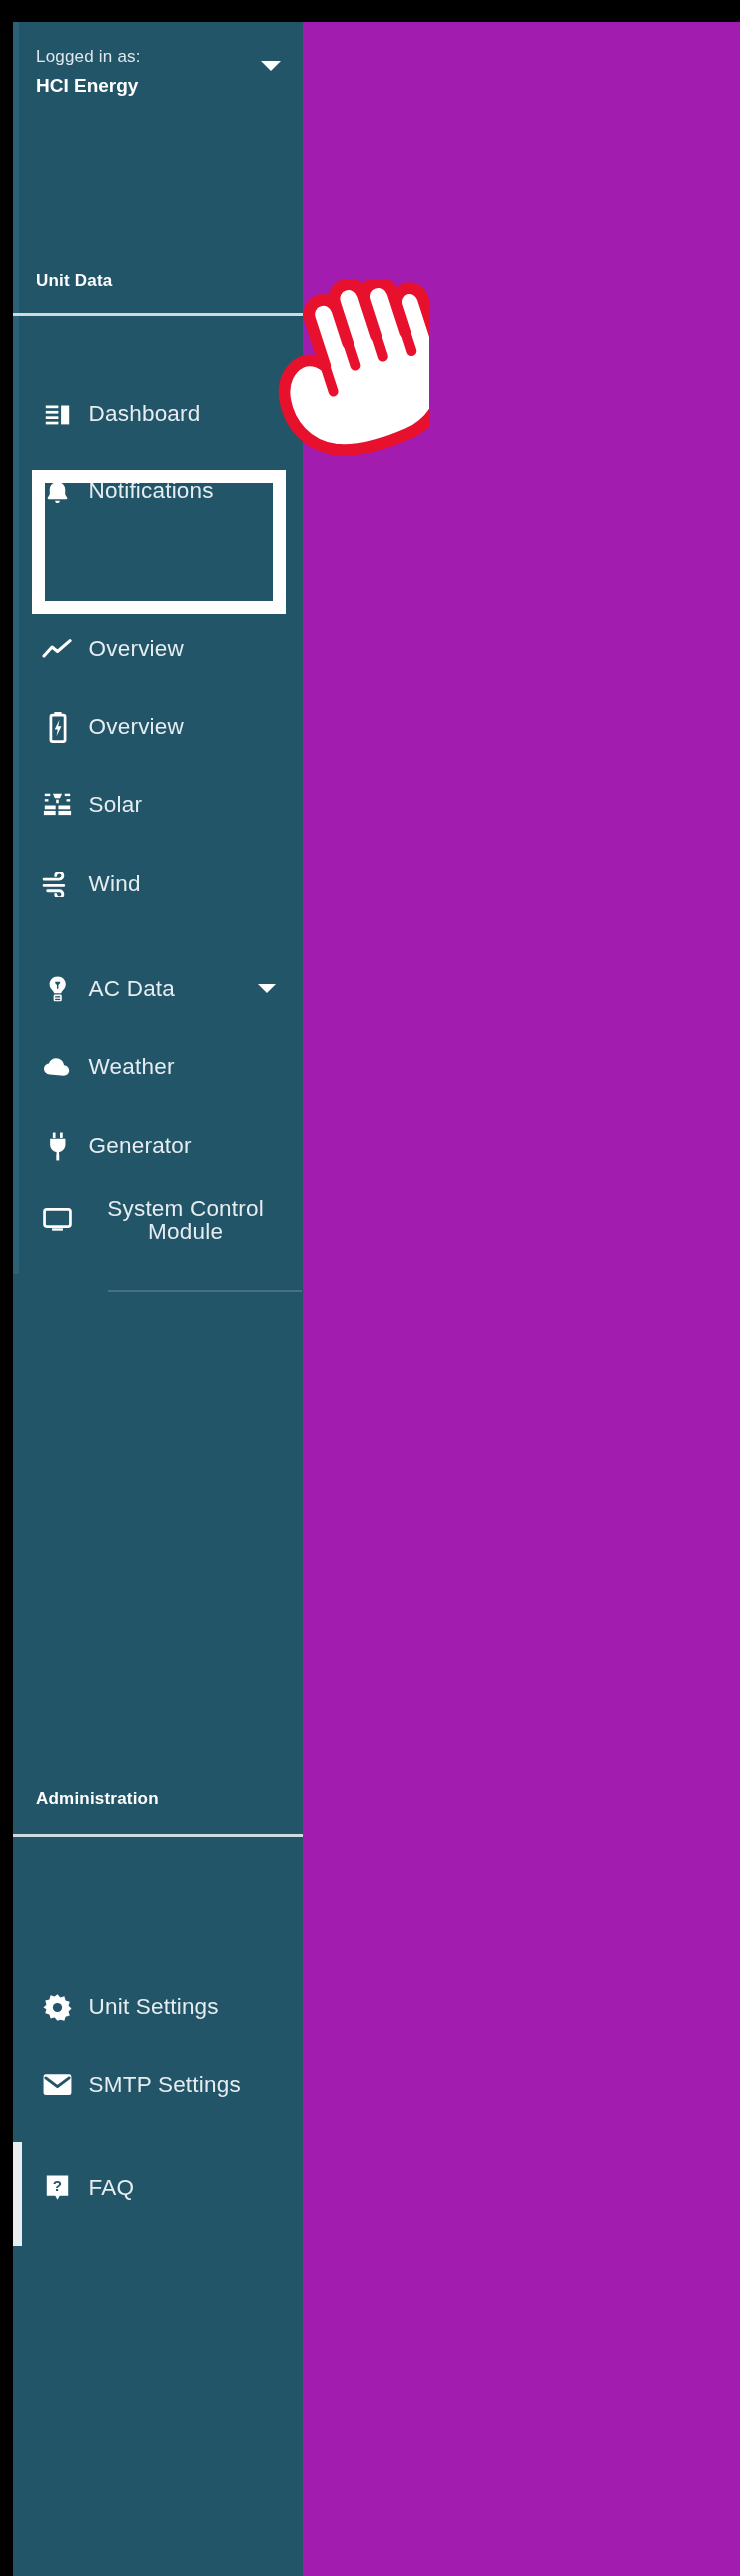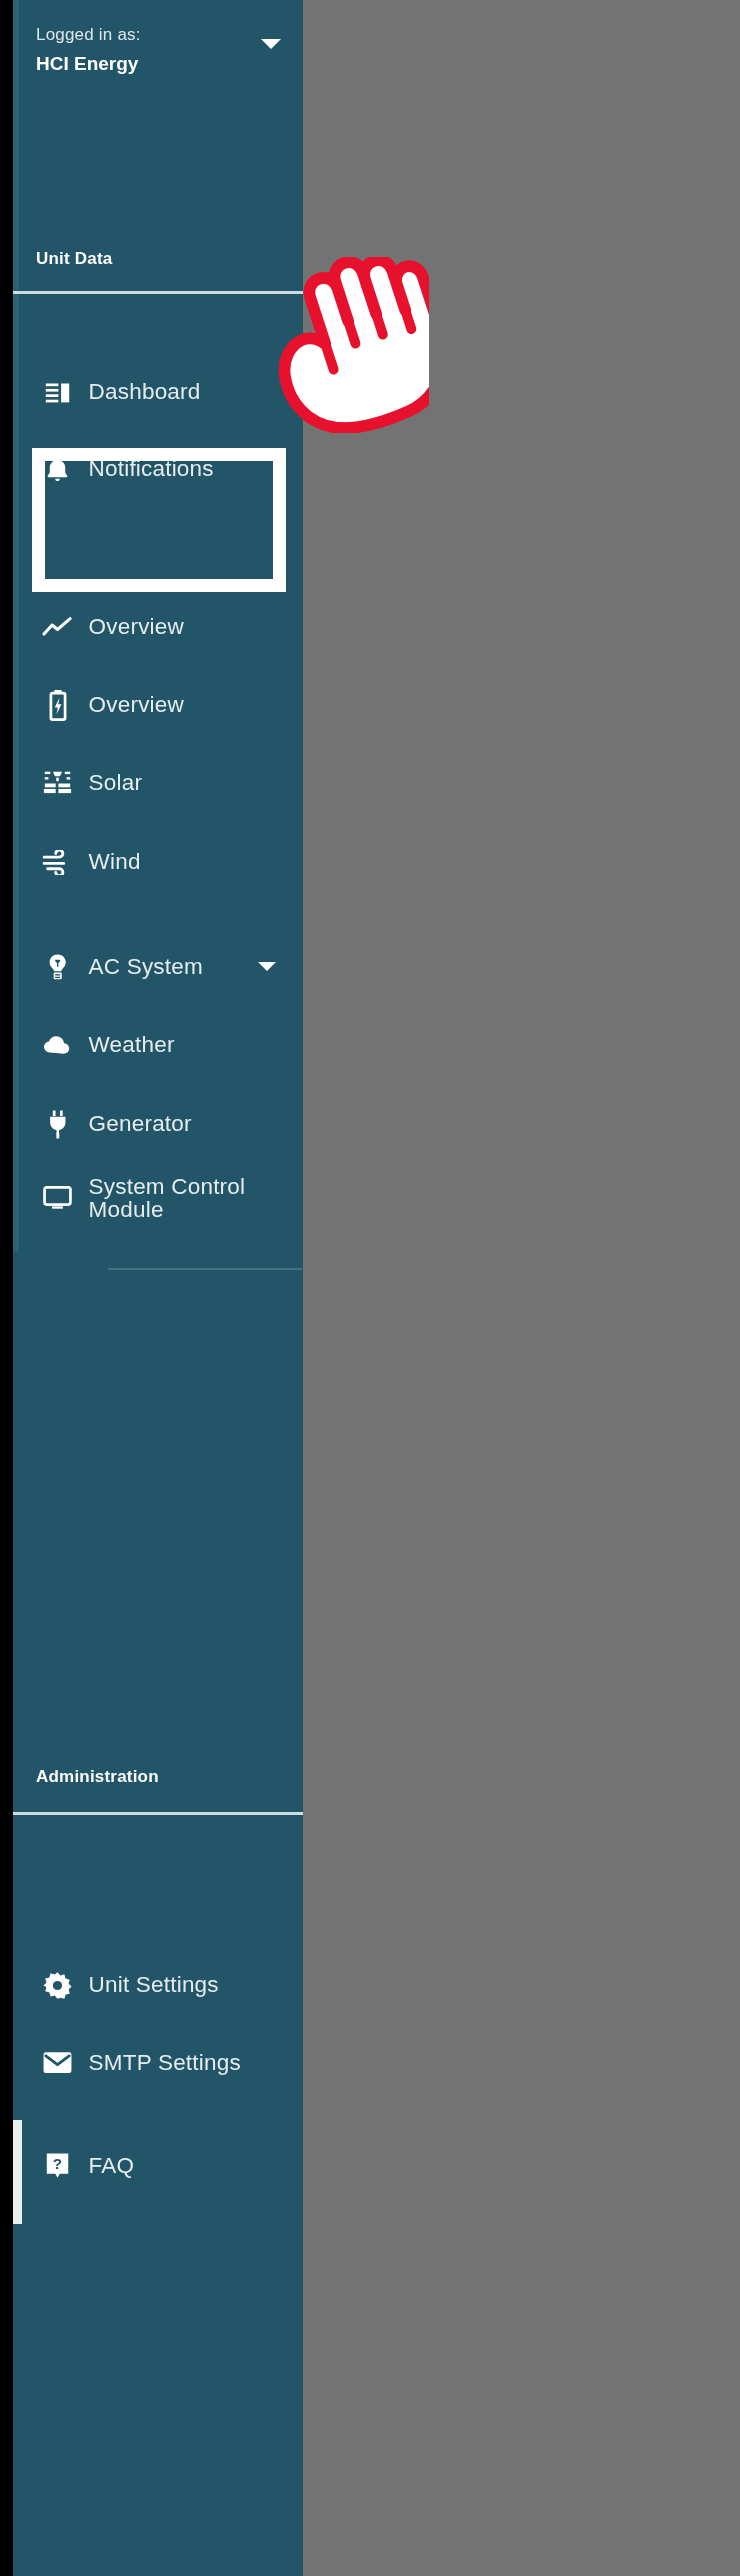--- a/index.html
+++ b/index.html
@@ -12,21 +12,22 @@
     height: 2576px;
     position: relative;
     overflow: hidden;
     font-family: "Liberation Sans", sans-serif;
   }
 
   
   #page {
     position: absolute;
     inset: 0;
-    background: #737373;
+    background: #a21caf;
+    margin-top: 22px;
   }
 
   
   #sidebar {
     position: absolute;
     left: 12.6px;
     top: 0;
     width: 290px;
     height: 2576px;
     background: #235568;
@@ -139,20 +140,21 @@
     position: absolute;
     left: 76px;
     top: 0;
     height: 56px;
     display: flex;
     align-items: center;
     color: #e6edf1;
     font-size: 22.5px;
     letter-spacing: 0.2px;
     white-space: nowrap;
+    text-align: center;
   }
   .nav-label.two-line {
     display: block;
     height: auto;
     line-height: 23px;
     padding-top: 4.5px;
     white-space: normal;
     width: 194px;
   }
   .nav-caret {
@@ -299,21 +301,21 @@
   <div class="nav-row" style="top:939px">
     <span class="nav-icon">
       <svg width="23.4" height="29" viewBox="0 0 26 32">
         <path d="M13 1.5c5.2 0 9 3.9 9 8.7 0 3.3-1.8 5.3-3.3 7-.9 1-1.6 1.8-1.7 2.9H9c-.1-1.1-.8-1.9-1.7-2.9-1.5-1.7-3.3-3.7-3.3-7C4 5.4 7.8 1.5 13 1.5z" fill="#ffffff"></path>
         <rect x="8.5" y="21.6" width="9" height="7.5" rx="1.4" fill="#ffffff"></rect>
         <rect x="10.2" y="23.4" width="5.6" height="1.5" fill="#235568"></rect>
         <rect x="10.2" y="26.3" width="5.6" height="1.5" fill="#235568"></rect>
         <path d="M10.3 7.5 h5.4 v1.6 l-1.9 1.8 v4.2 h-1.6 v-4.2 l-1.9 -1.8 z" fill="#235568"></path>
       </svg>
     </span>
-    <span class="nav-label">AC System</span>
+    <span class="nav-label">AC Data</span>
     <span class="nav-caret"></span>
   </div>
 
   <div class="nav-row" style="top:1096px">
     <span class="nav-icon">
       <svg width="21.6" height="29" viewBox="0 0 24 32">
         <rect x="6.5" y="0.5" width="3" height="6" fill="#ffffff"></rect>
         <rect x="14.5" y="0.5" width="3" height="6" fill="#ffffff"></rect>
         <path d="M3.5 7.5 h17 v6.5 c0 4.1 -3.1 7.5 -7.1 8 v4.4 h-2.8 v-4.4 c-4 -0.5 -7.1 -3.9 -7.1 -8 z" fill="#ffffff"></path>
         <rect x="10.4" y="25.5" width="3.2" height="6" fill="#ffffff"></rect>

